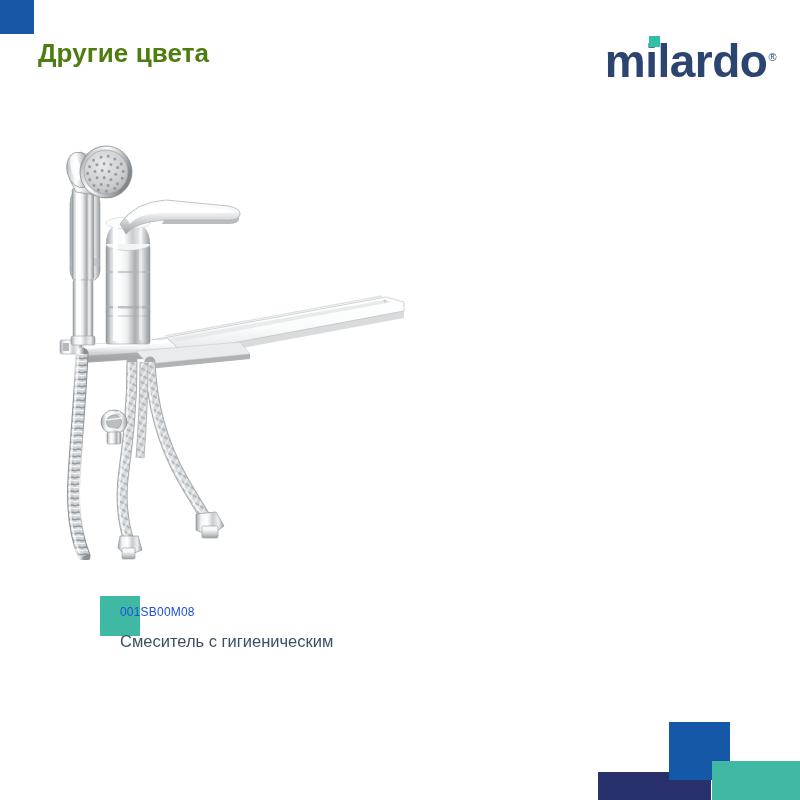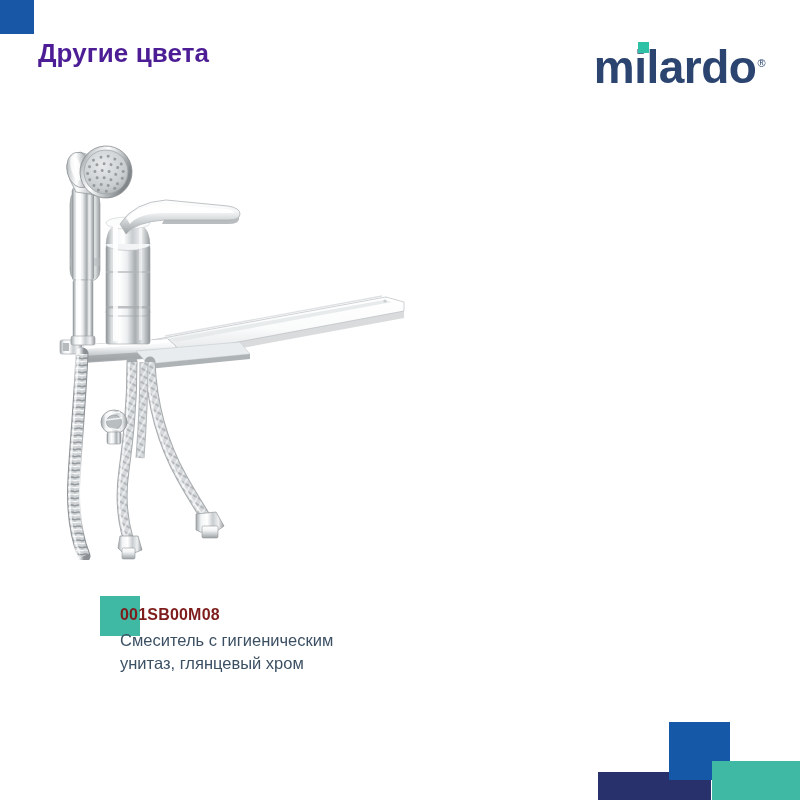--- a/index.html
+++ b/index.html
@@ -52,33 +52,33 @@
 
   
   .heading {
     position: absolute;
     left: 38px;
     top: 36px;
     width: 330px;
     font-size: 26px;
     font-weight: bold;
     line-height: 1.32;
-    color: #4c1d95;
+    color: #4d7c0f;
     letter-spacing: 0.1px;
   }
   .heading-line { display: block; }
 
   
   .logo {
     position: absolute;
-    right: 35px;
+    right: 24px;
     top: 38px;
     height: 52px;
     display: flex;
-    align-items: flex-end;
+    align-items: flex-start;
   }
   .logo-wordmark {
     position: relative;
     font-size: 46px;
     font-weight: bold;
     color: #2b4570;
     letter-spacing: -0.5px;
     line-height: 1;
   }
   .logo-dot {
@@ -116,28 +116,28 @@
     height: 40px;
     background: #3fb8a4;
   }
   .caption-text {
     position: absolute;
     left: 120px;
     top: 605px;
     width: 300px;
   }
   .caption-code {
-    font-size: 16px;
-    font-weight: bold;
-    color: #7f1d1d;
+    font-size: 12px;
+    font-weight: normal;
+    color: #1d4ed8;
     letter-spacing: 0.2px;
     line-height: 1.3;
   }
   .caption-desc {
-    margin-top: 3px;
+    margin-top: 9px;
     font-size: 16.5px;
     font-weight: normal;
     color: #3c5064;
     line-height: 1.38;
   }
   .caption-desc-line { display: block; }
 </style>
 </head>
 <body>
 
@@ -359,19 +359,18 @@
   </g>
 </svg>
 </div>
 
 <div class="caption-teal-square"></div>
 
 <div class="caption-text">
   <div class="caption-code">001SB00M08</div>
   <div class="caption-desc">
     <span class="caption-desc-line">Смеситель с гигиеническим</span>
-    <span class="caption-desc-line">унитаз, глянцевый хром</span>
   </div>
 </div>
 
 <div class="corner-navy-bar"></div>
 <div class="corner-blue-square"></div>
 <div class="corner-teal-rect"></div>
 
 </body></html>

